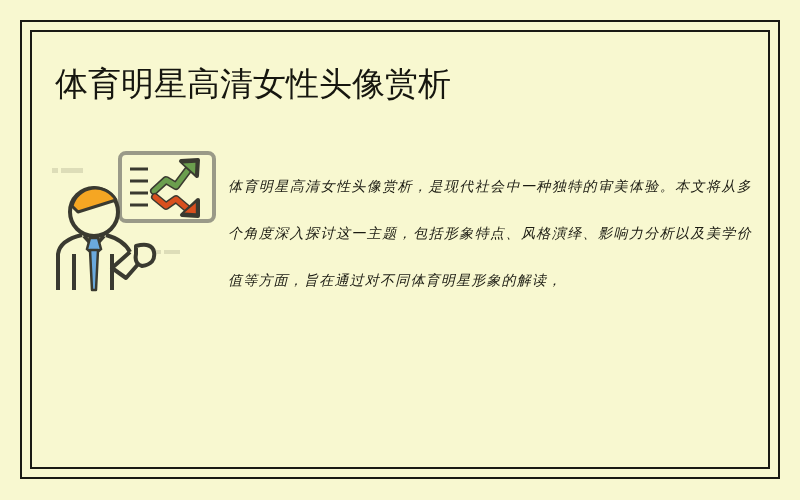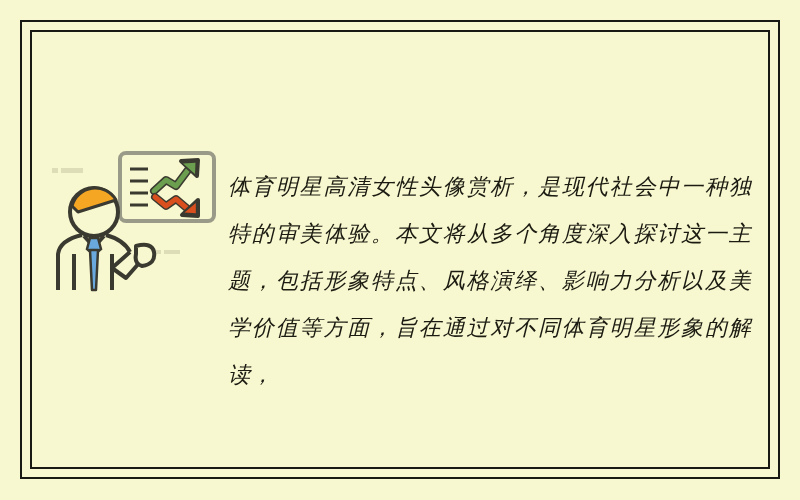--- a/index.html
+++ b/index.html
@@ -69,37 +69,38 @@
     height: 155px;
   }
 
   
   .body-text {
     position: absolute;
     left: 228px;
     top: 163px;
     width: 524px;
     font-family: "DejaVu Serif", "Liberation Serif", serif;
-    font-size: 22px;
+    font-size: 14px;
     line-height: 47px;
     color: #1b1b12;
     text-align: justify;
     text-align-last: left;
     letter-spacing: 1.2px;
     font-style: italic;
   }
 </style>
 </head>
 <body>
 
 <div class="page">
 
   <div class="frame-outer"></div>
   <div class="frame-inner"></div>
 
+  <div class="title">体育明星高清女性头像赏析</div>
 
   <div class="illustration">
     <svg viewBox="0 0 170 155" xmlns="http://www.w3.org/2000/svg">
 
       <g>
         <rect x="4" y="18" width="6" height="5" fill="#ddddb8"></rect>
         <rect x="13" y="18" width="22" height="5" fill="#ddddb8"></rect>
       </g>
       <g>
         <rect x="108" y="100" width="5" height="4" fill="#ddddb8"></rect>

